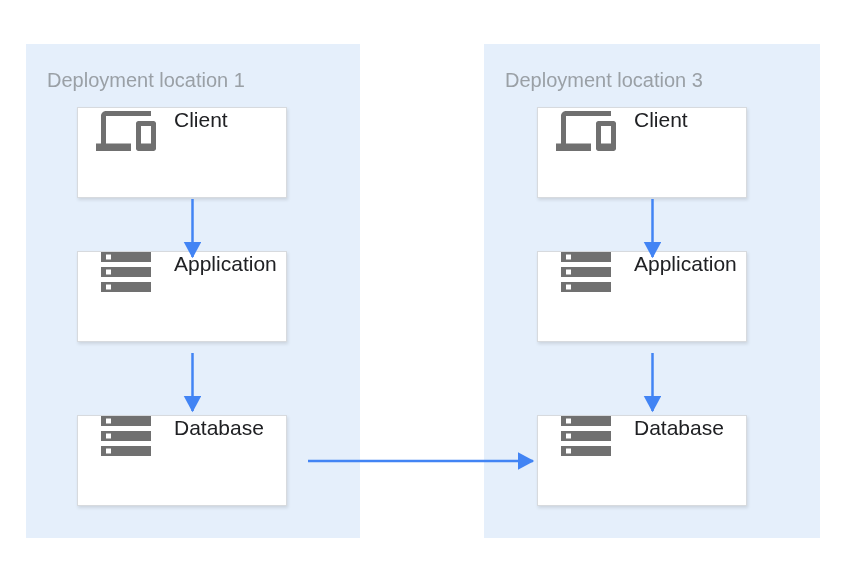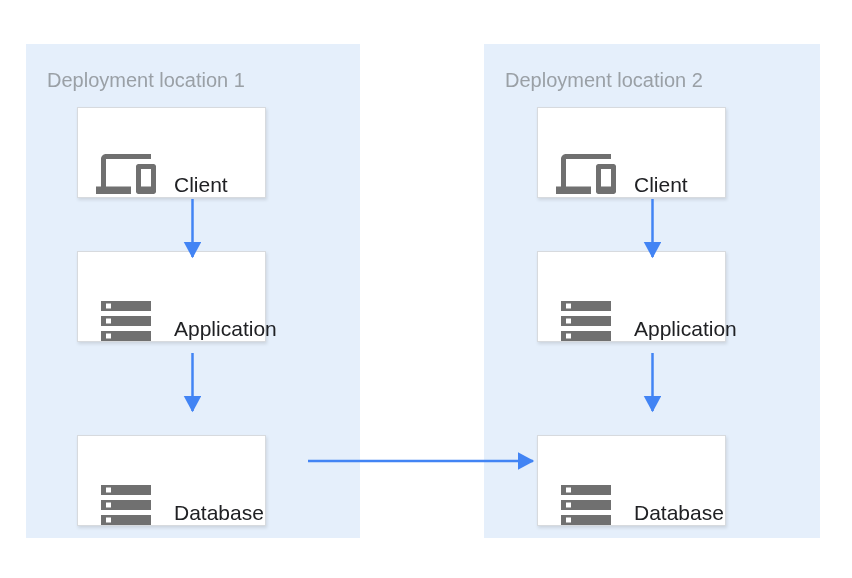--- a/index.html
+++ b/index.html
@@ -27,34 +27,34 @@
     position: absolute;
     left: 21px;
     top: 22px;
     font-size: 20px;
     line-height: 28px;
     color: #9aa0a6;
     white-space: nowrap;
   }
   .node {
     position: absolute;
-    width: 189px;
+    width: 210px;
     height: 91px;
     background: #ffffff;
     border: 1px solid #d7dade;
     box-shadow: 1px 2px 3px rgba(60,64,67,0.14);
     box-sizing: border-box;
     display: flex;
-    align-items: flex-end;
+    align-items: flex-start;
   }
   .col-1 { left: 77px; }
   .col-2 { left: 537px; }
   .row-1 { top: 107px; }
   .row-2 { top: 251px; }
-  .row-3 { top: 415px; margin-top: 20px; }
+  .row-3 { top: 415px; }
   .node-icon {
     width: 62px;
     margin-left: 17px;
     display: flex;
     align-items: center;
     justify-content: center;
     flex: 0 0 auto;
   }
   .node-icon svg { display: block; fill: #707070; }
   .node-label {
@@ -73,21 +73,21 @@
 </head>
 <body>
 
 <div class="canvas">
 
   <div class="panel panel-1">
     <div class="panel-title">Deployment location 1</div>
   </div>
 
   <div class="panel panel-2">
-    <div class="panel-title">Deployment location 2</div>
+    <div class="panel-title">Deployment location 3</div>
   </div>
 
   <div class="node col-1 row-1">
     <span class="node-icon">
       <svg width="60" height="46" viewBox="0 4 24 16" preserveAspectRatio="xMidYMid meet">
         <path d="M4 6h18V4H4c-1.1 0-2 .9-2 2v11H0v3h14v-3H4V6zm19 2h-6c-.55 0-1 .45-1 1v10c0 .55.45 1 1 1h6c.55 0 1-.45 1-1V9c0-.55-.45-1-1-1zm-1 9h-4v-7h4v7z"></path>
       </svg>
     </span>
     <span class="node-label">Client</span>
   </div>

